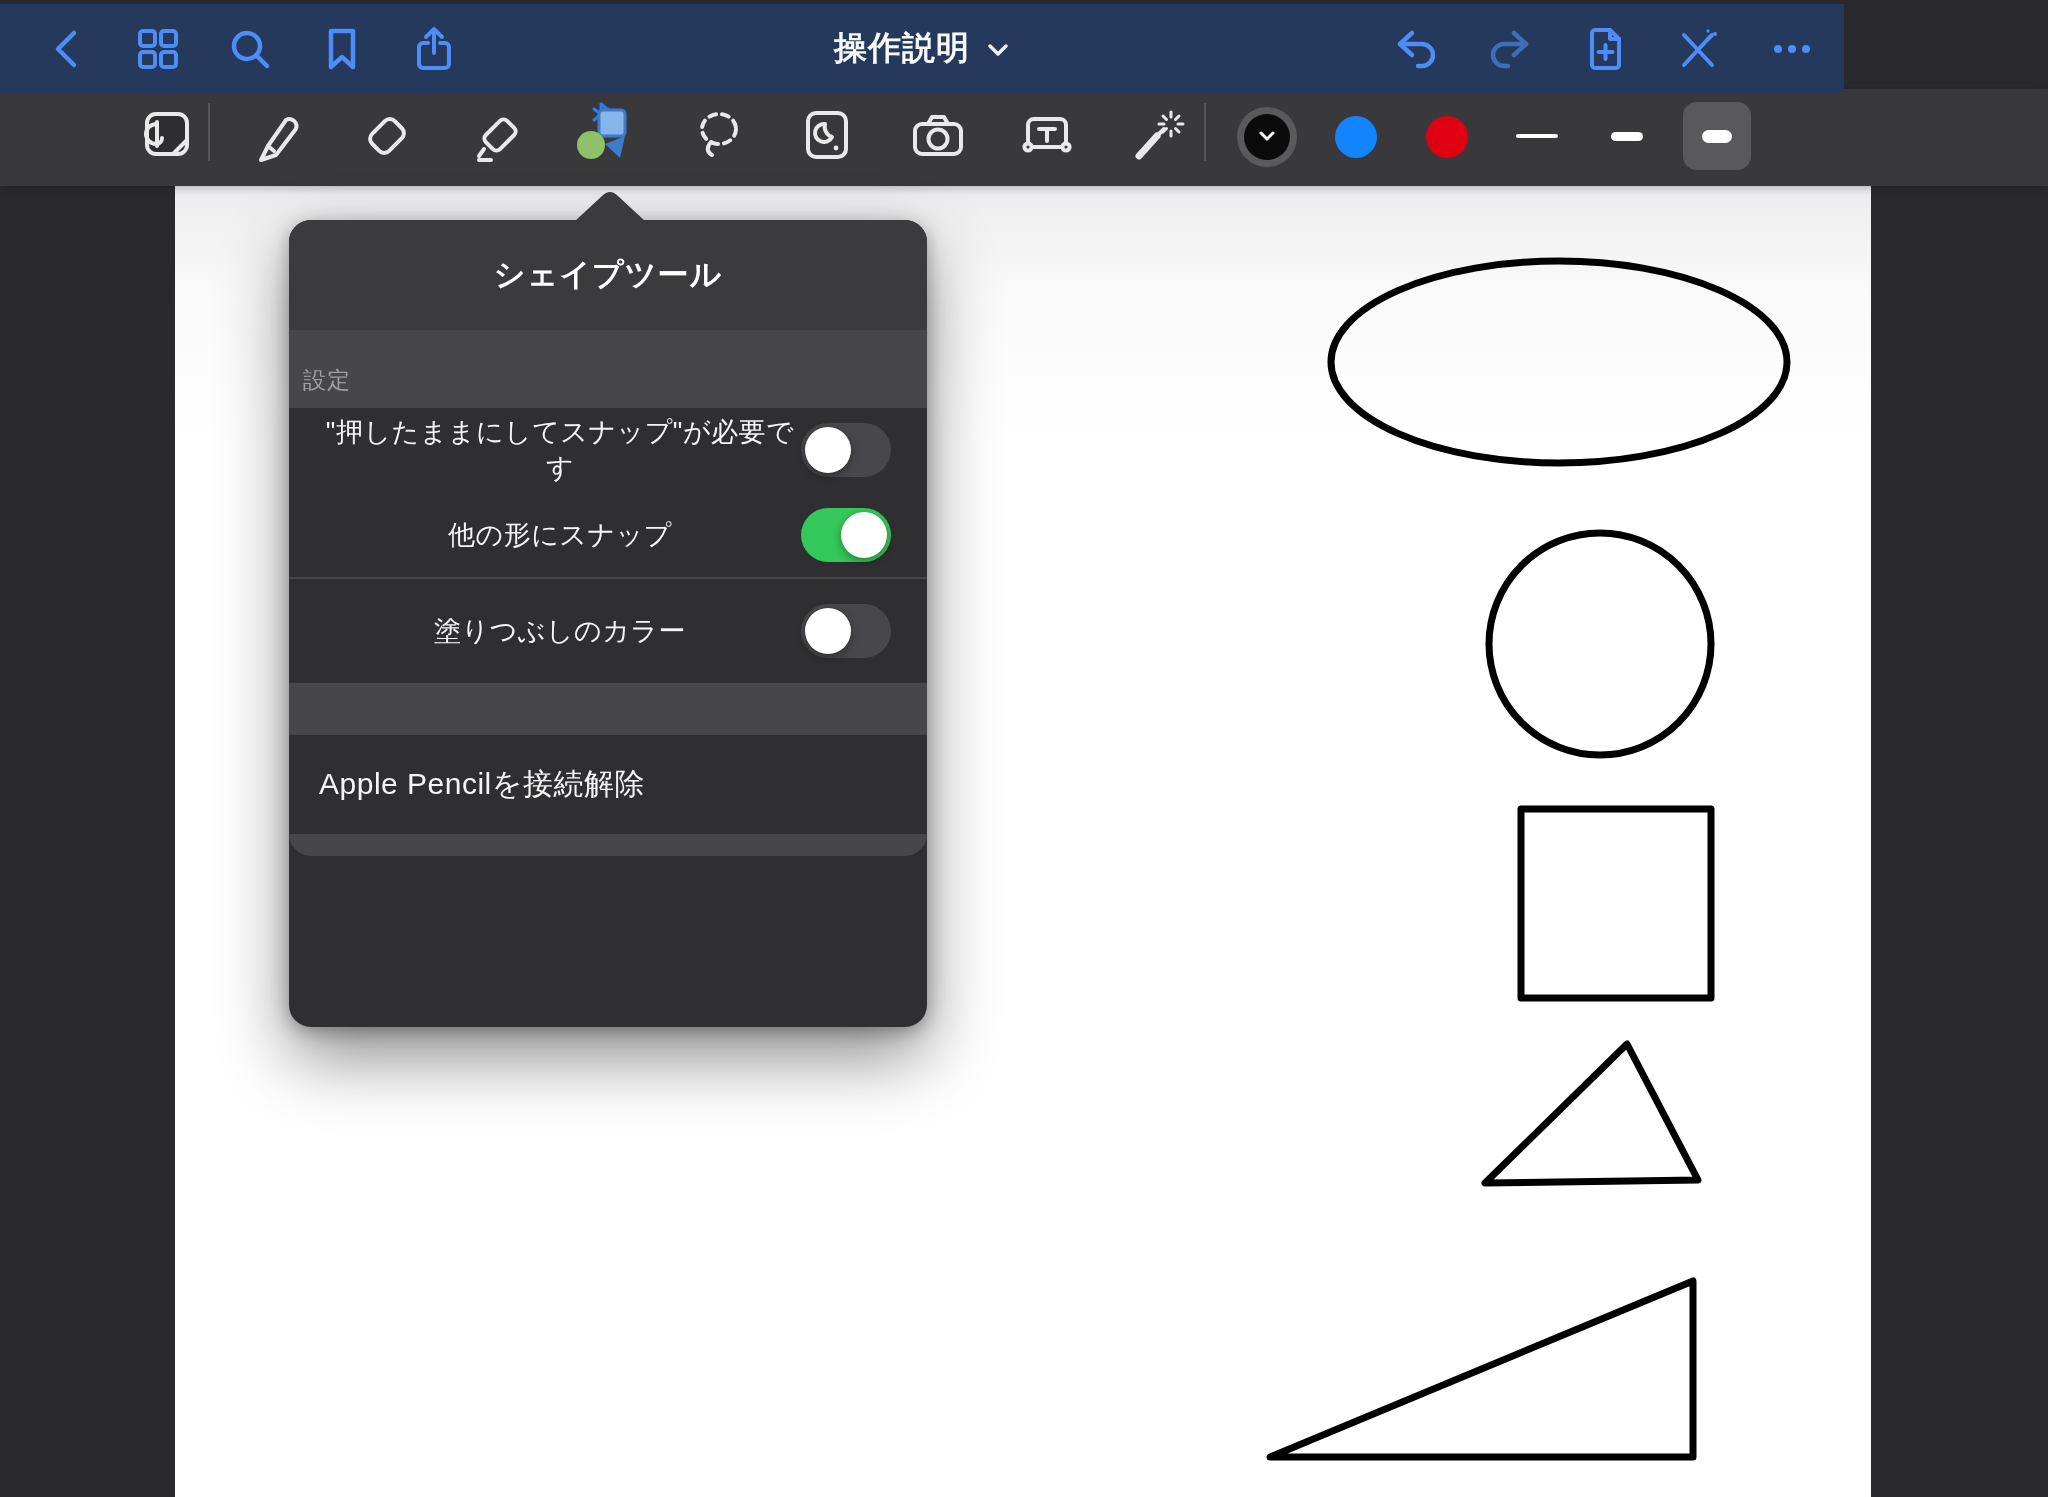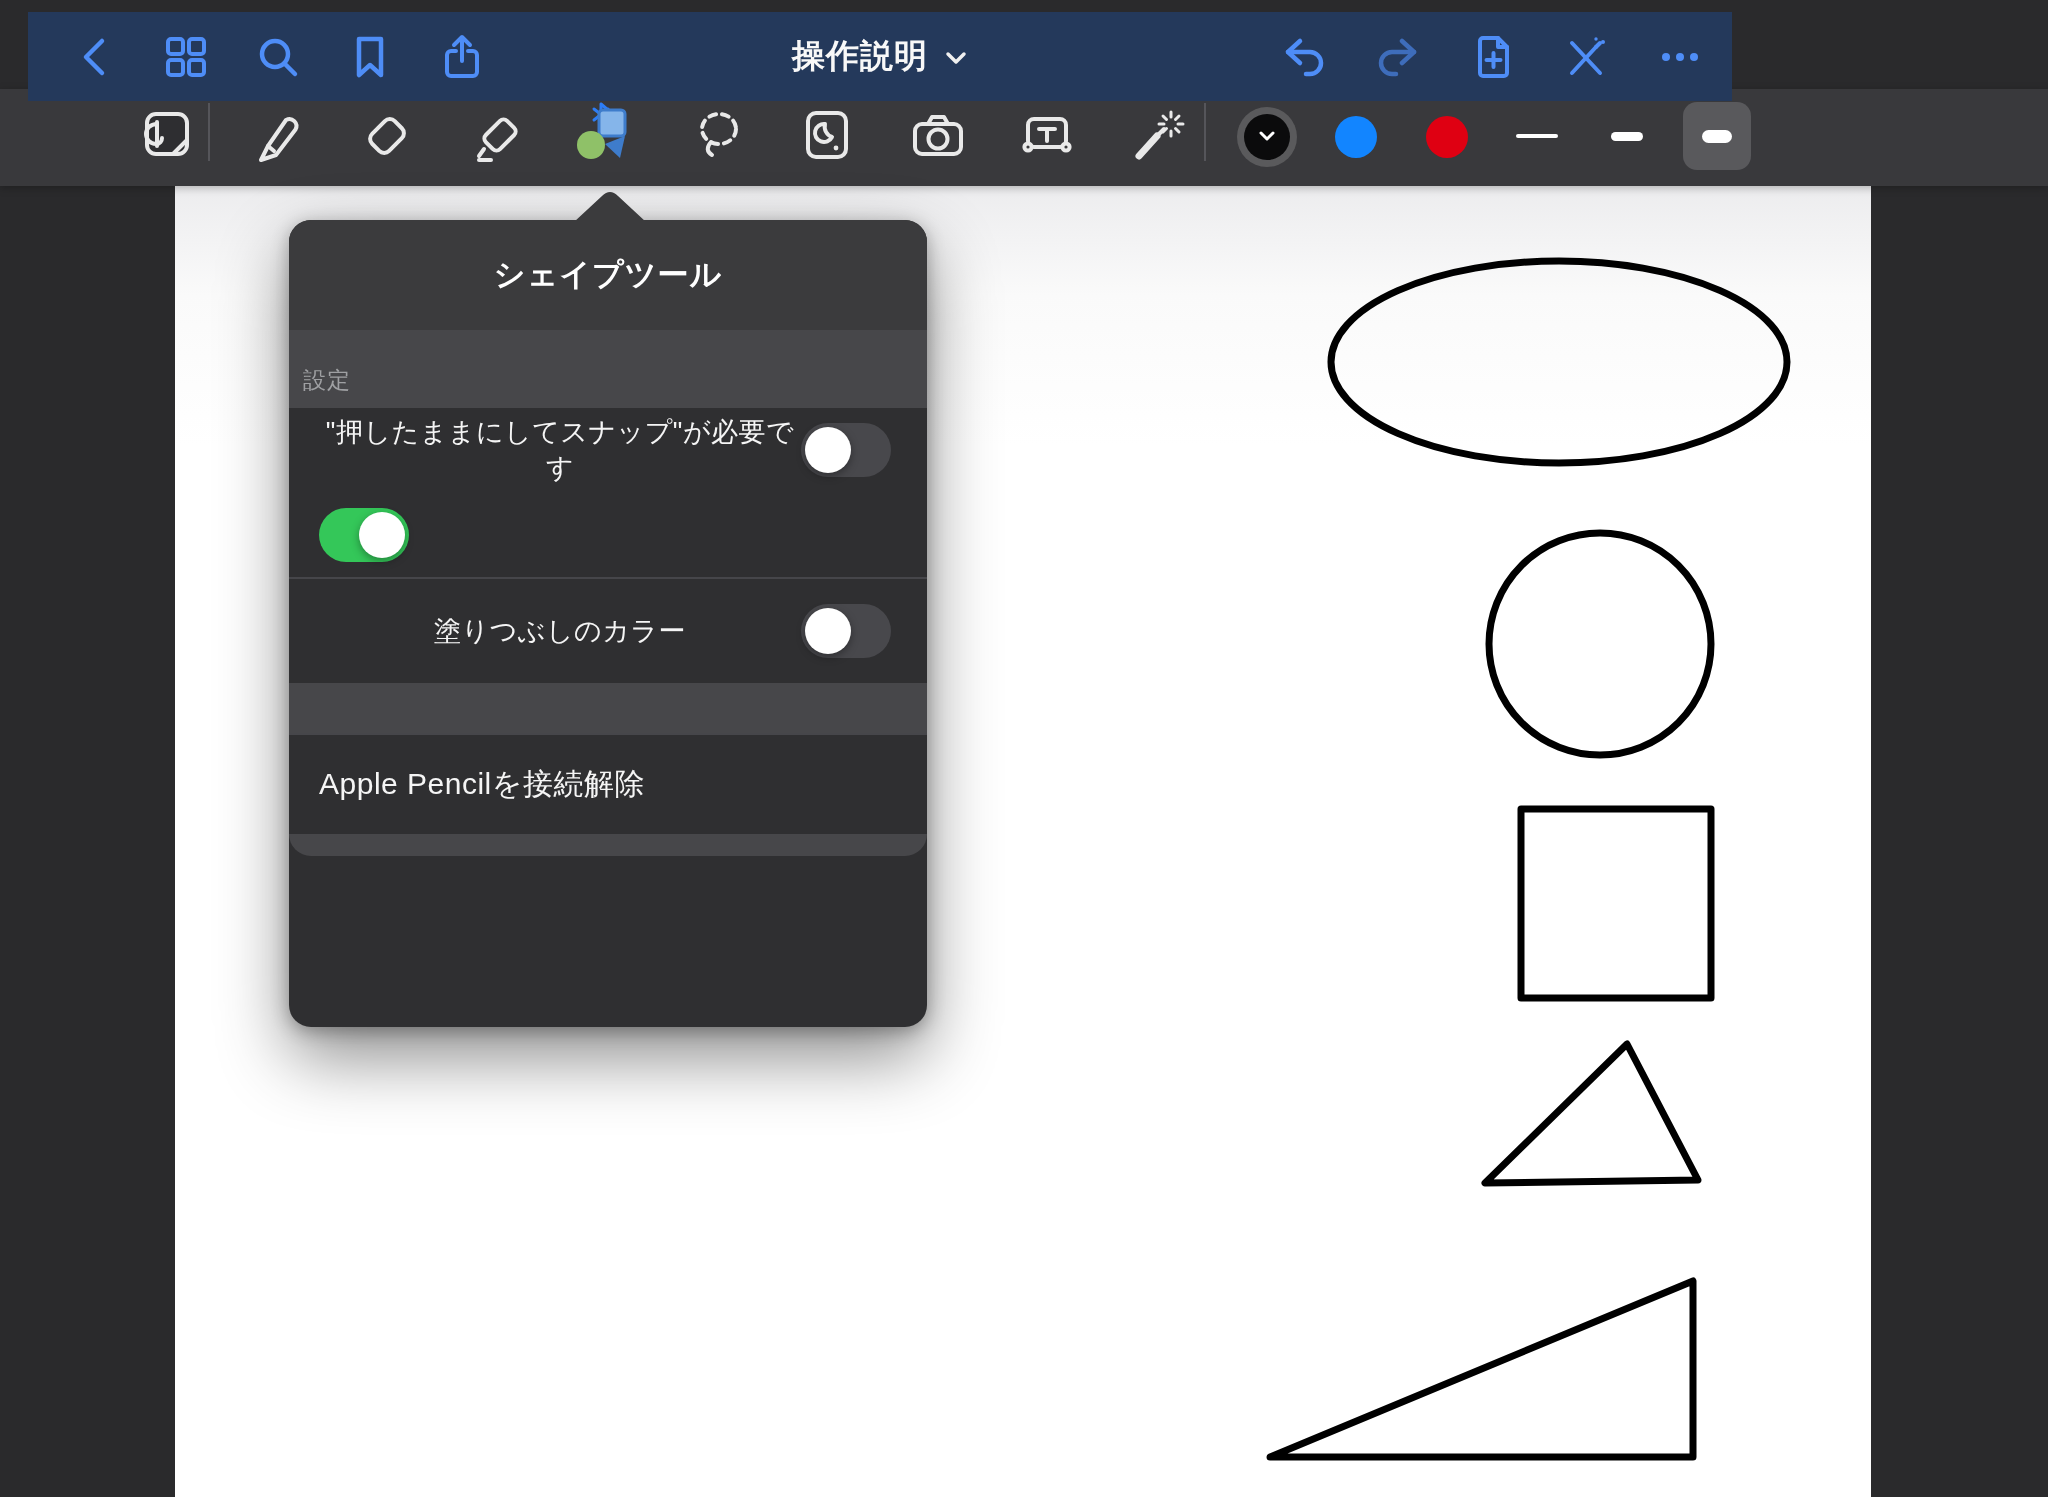--- a/index.html
+++ b/index.html
@@ -1,21 +1,21 @@
 <!DOCTYPE html>
 <html><head>
 <meta charset="utf-8">
 <style>
   html,body{margin:0;padding:0;background:#1a1a1c;}
   *{box-sizing:border-box;}
   body{font-family:"Liberation Sans","DejaVu Sans",sans-serif;}
   #stage{position:relative;width:2048px;height:1497px;overflow:hidden;background:#2a2a2c;}
 
   
-  #nav{position:absolute;left:0;top:12px;width:1704px;height:89px;background:#24395b;z-index:30;margin-left:28px;}
+  #nav{position:absolute;left:0;top:4px;width:1844px;height:89px;background:#24395b;z-index:30;}
   .nav-group{position:absolute;top:0;height:89px;display:flex;align-items:center;}
   #nav-left{left:40px;gap:40px;}
   #nav-right{right:26px;gap:42px;}
   .nav-btn{width:52px;height:52px;display:flex;align-items:center;justify-content:center;color:#4e8df7;cursor:pointer;}
   .nav-btn svg{display:block;}
   .dim{opacity:.62;}
   #nav-title{position:absolute;left:50%;top:0;transform:translateX(-50%);height:89px;display:flex;align-items:center;gap:16px;color:#f8f8f8;cursor:pointer;}
   #nav-title .t{font-size:33px;font-weight:700;letter-spacing:1px;}
   #nav-title svg{margin-top:6px;}
 
@@ -295,20 +295,21 @@
 
     <div class="seg seg-row" style="height:84px">
       <span class="lbl">"押したままにしてスナップ"が必要です</span>
       <div class="toggle" data-state="off">
           <div class="knob"></div>
         </div>
     </div>
 
 
     <div class="seg seg-row" style="height:85px">
+      <span class="lbl">他の形にスナップ</span>
       <div class="toggle" data-state="on">
           <div class="knob"></div>
         </div>
     </div>
 
     <div class="hr"></div>
 
     <div class="seg seg-row" style="height:104px">
       <span class="lbl">塗りつぶしのカラー</span>
       <div class="toggle" data-state="off">

